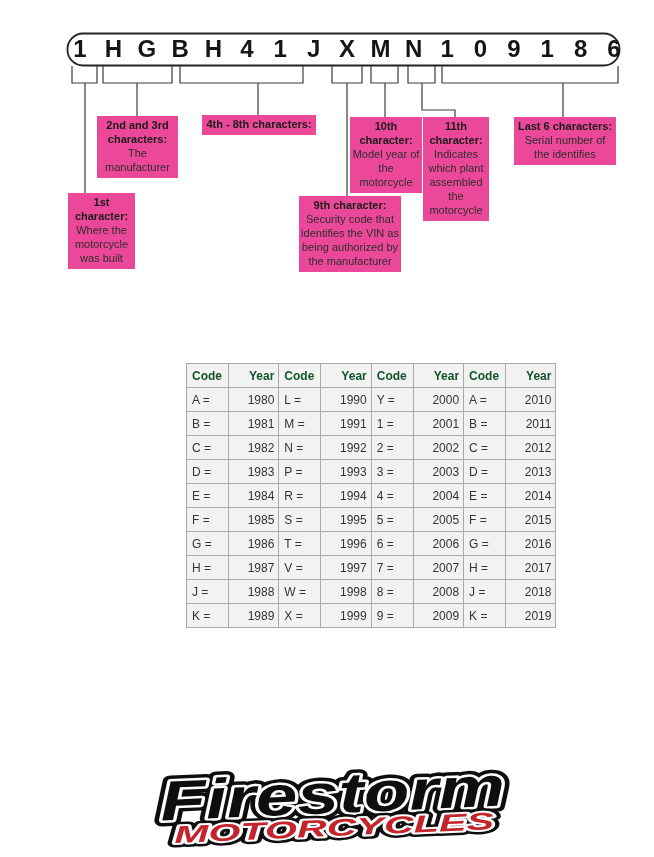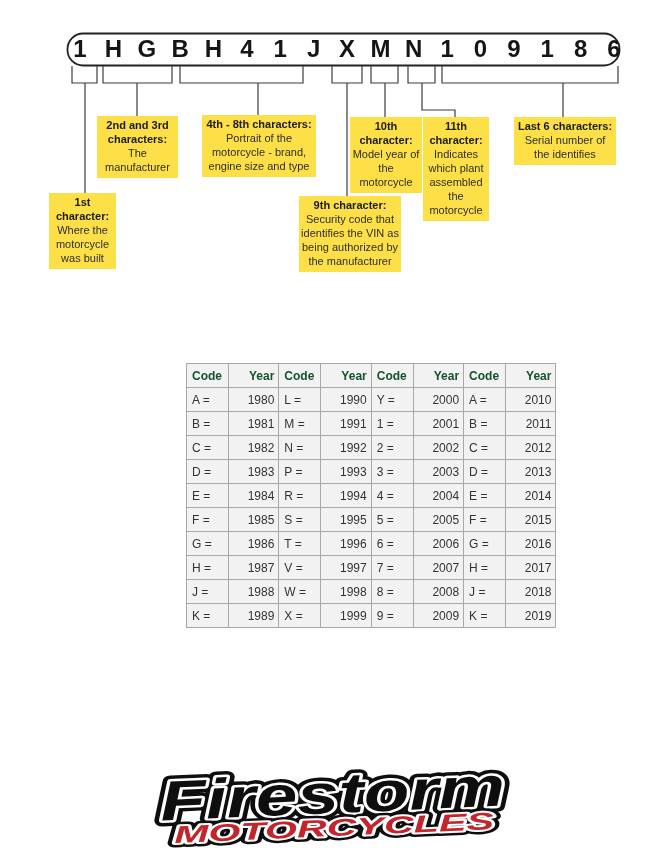--- a/index.html
+++ b/index.html
@@ -15,25 +15,25 @@
   .vin-chars{
     position:absolute;left:67px;top:33px;width:560px;height:32px;
     display:flex;justify-content:space-between;align-items:center;
   }
   .vin-char{
     width:26px;text-align:center;font-weight:bold;font-size:24px;color:#151515;
     letter-spacing:0;
   }
 
   .callout{
-    position:absolute;background:#fde047;color:#2e2e2e;
+    position:absolute;background:#ec4899;color:#2e2e2e;
     font-size:11px;line-height:1.27;text-align:center;padding:3px 2px;
   }
   .callout-title{display:block;font-weight:bold;color:#1b1b1b;}
-  #c1{left:49px; top:193px;width:63px;}
+  #c1{left:68px; top:193px;width:63px;}
   #c2{left:97px; top:116px;width:77px;}
   #c3{left:202px;top:115px;width:110px;}
   #c4{left:299px;top:196px;width:98px;}
   #c5{left:350px;top:117px;width:68px;}
   #c6{left:423px;top:117px;width:62px;}
   #c7{left:514px;top:117px;width:98px;}
 
   .source{
     position:absolute;left:54px;top:296px;font-size:11.5px;color:#1f1f1f;
     white-space:pre-wrap;
@@ -102,21 +102,21 @@
         <span class="vin-char">6</span>
       </div>
 
     <div class="callout" id="c1">
       <span class="callout-title">1st character:</span><span class="callout-body">Where the motorcycle was built</span>
     </div>
     <div class="callout" id="c2">
       <span class="callout-title">2nd and 3rd characters:</span><span class="callout-body">The manufacturer</span>
     </div>
     <div class="callout" id="c3">
-      <span class="callout-title">4th - 8th characters:</span><span class="callout-body">Portrait of the motorcycle - brand, engine size and type</span>
+      <span class="callout-title">4th - 8th characters:</span>
     </div>
     <div class="callout" id="c4">
       <span class="callout-title">9th character:</span><span class="callout-body">Security code that identifies the VIN as being authorized by the manufacturer</span>
     </div>
     <div class="callout" id="c5">
       <span class="callout-title">10th character:</span><span class="callout-body">Model year of the motorcycle</span>
     </div>
     <div class="callout" id="c6">
       <span class="callout-title">11th character:</span><span class="callout-body">Indicates which plant assembled the motorcycle</span>
     </div>

